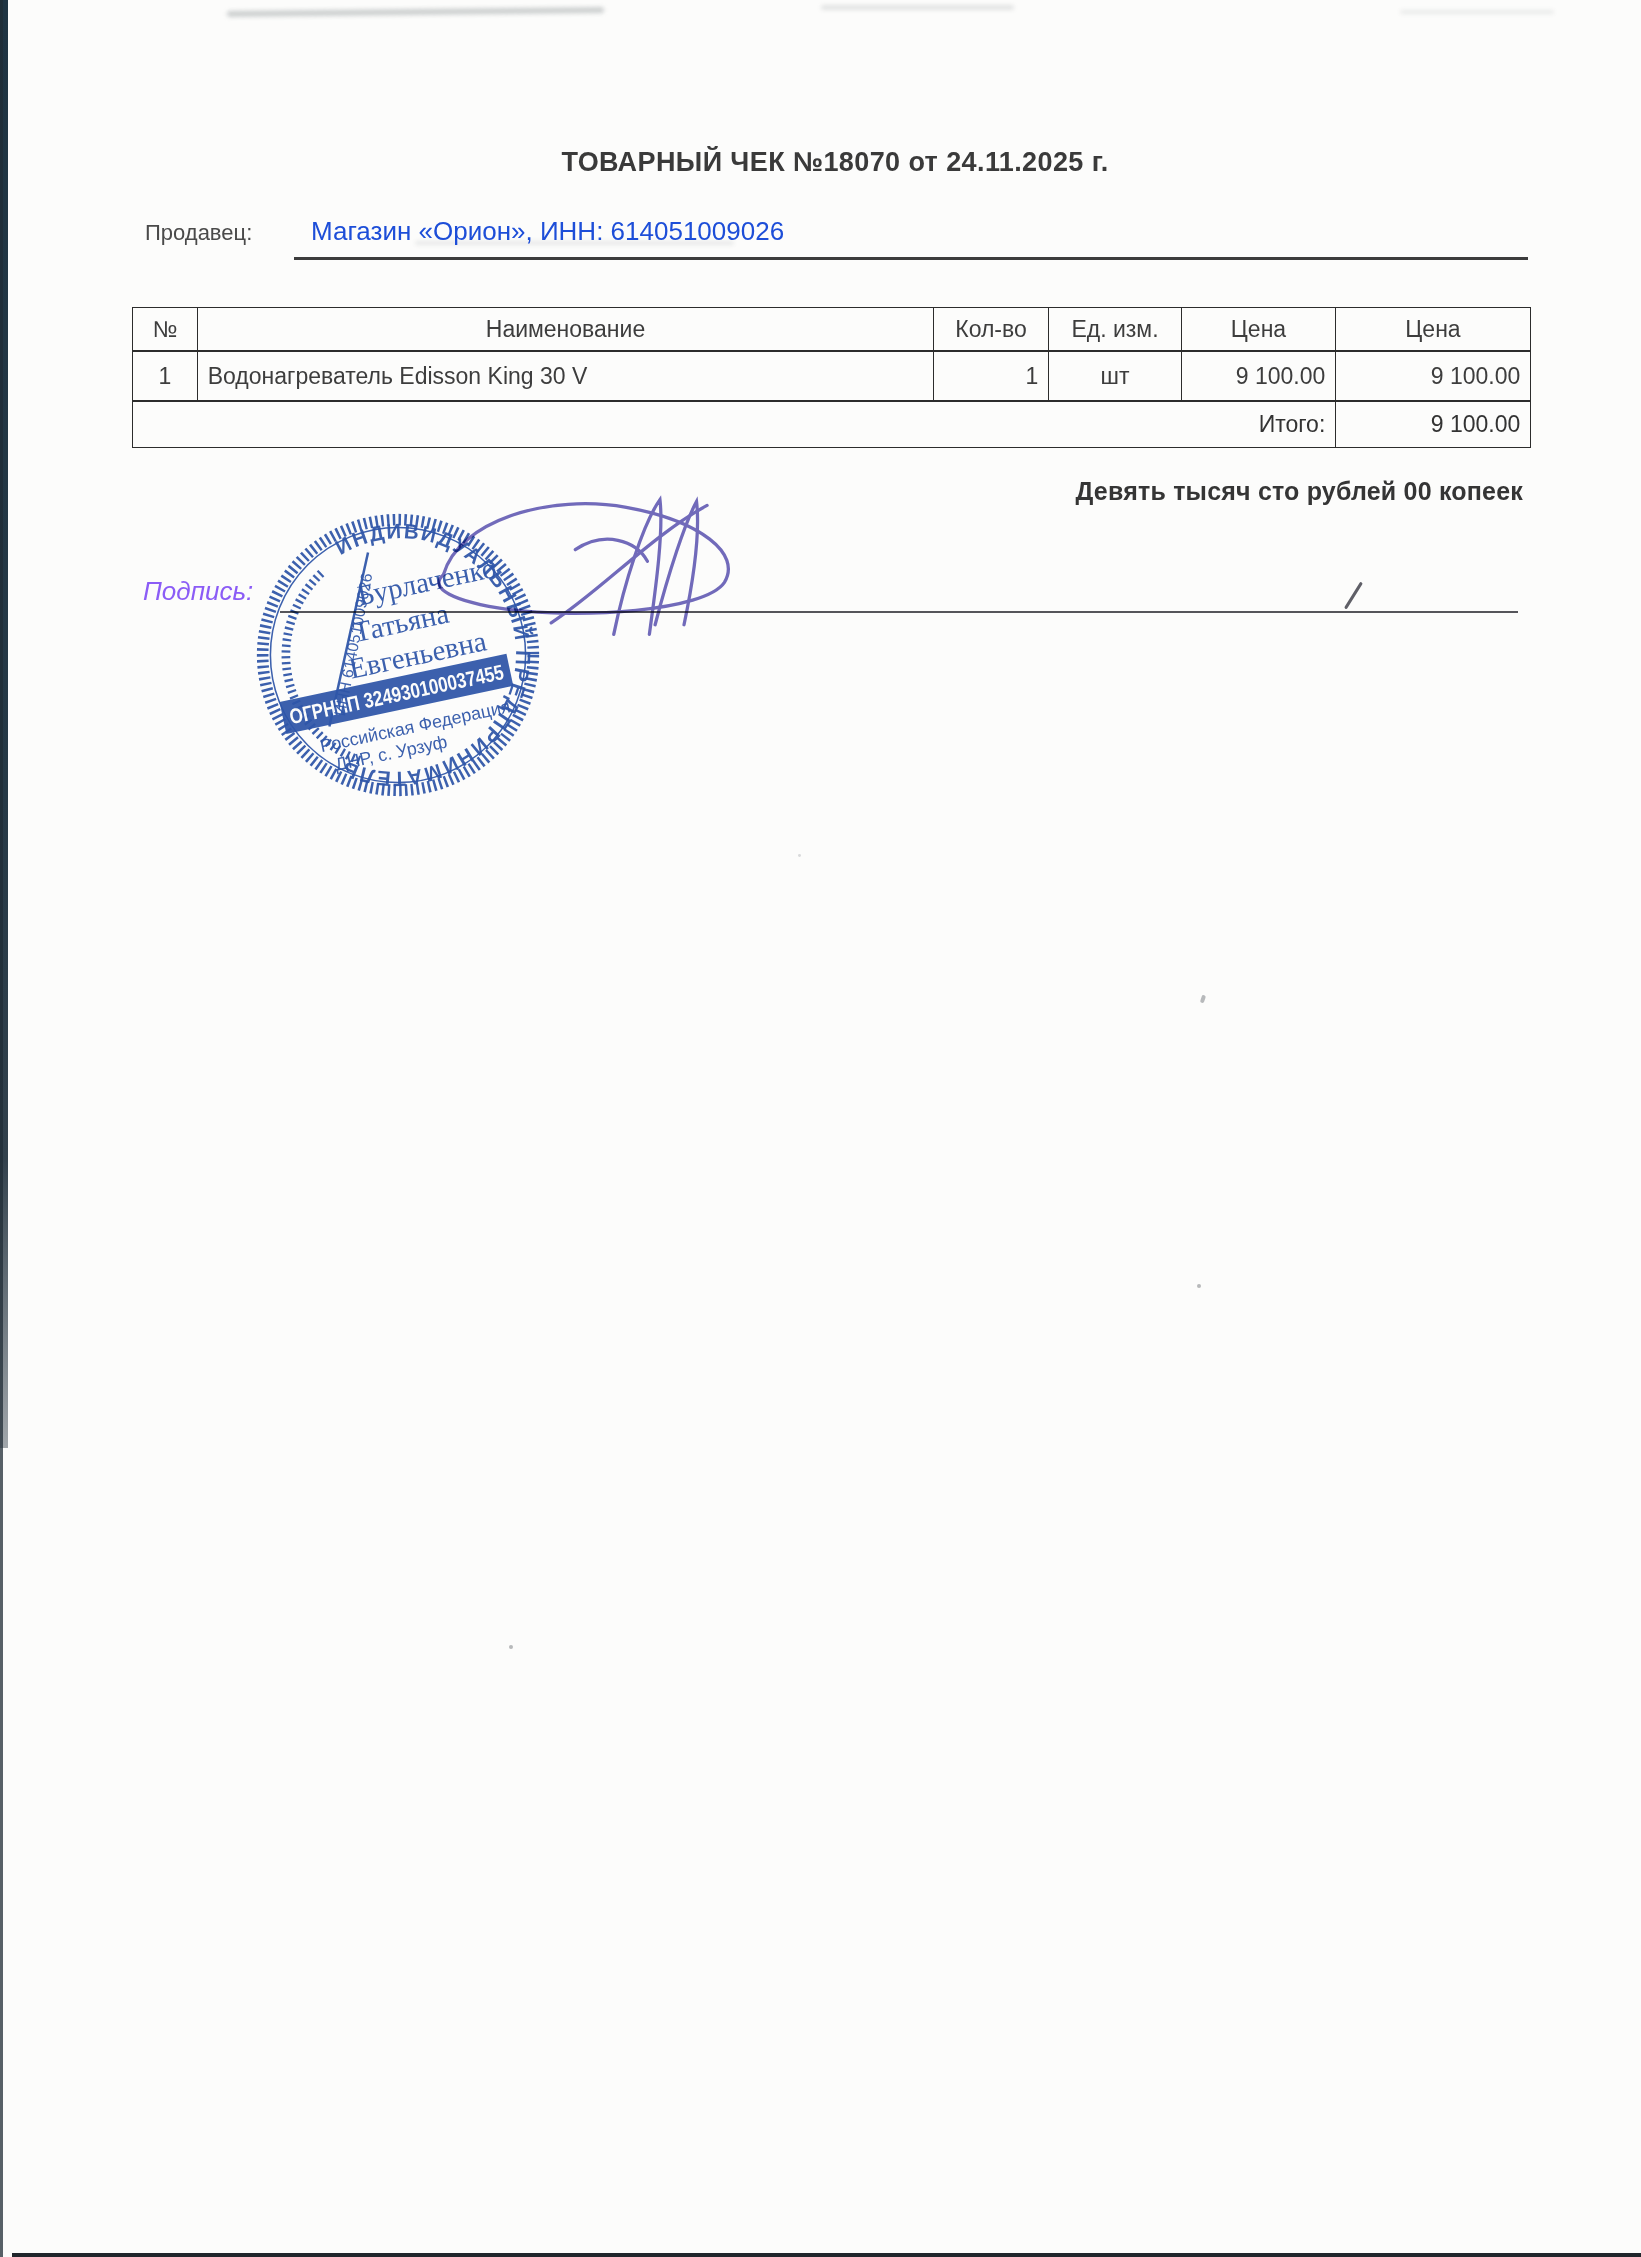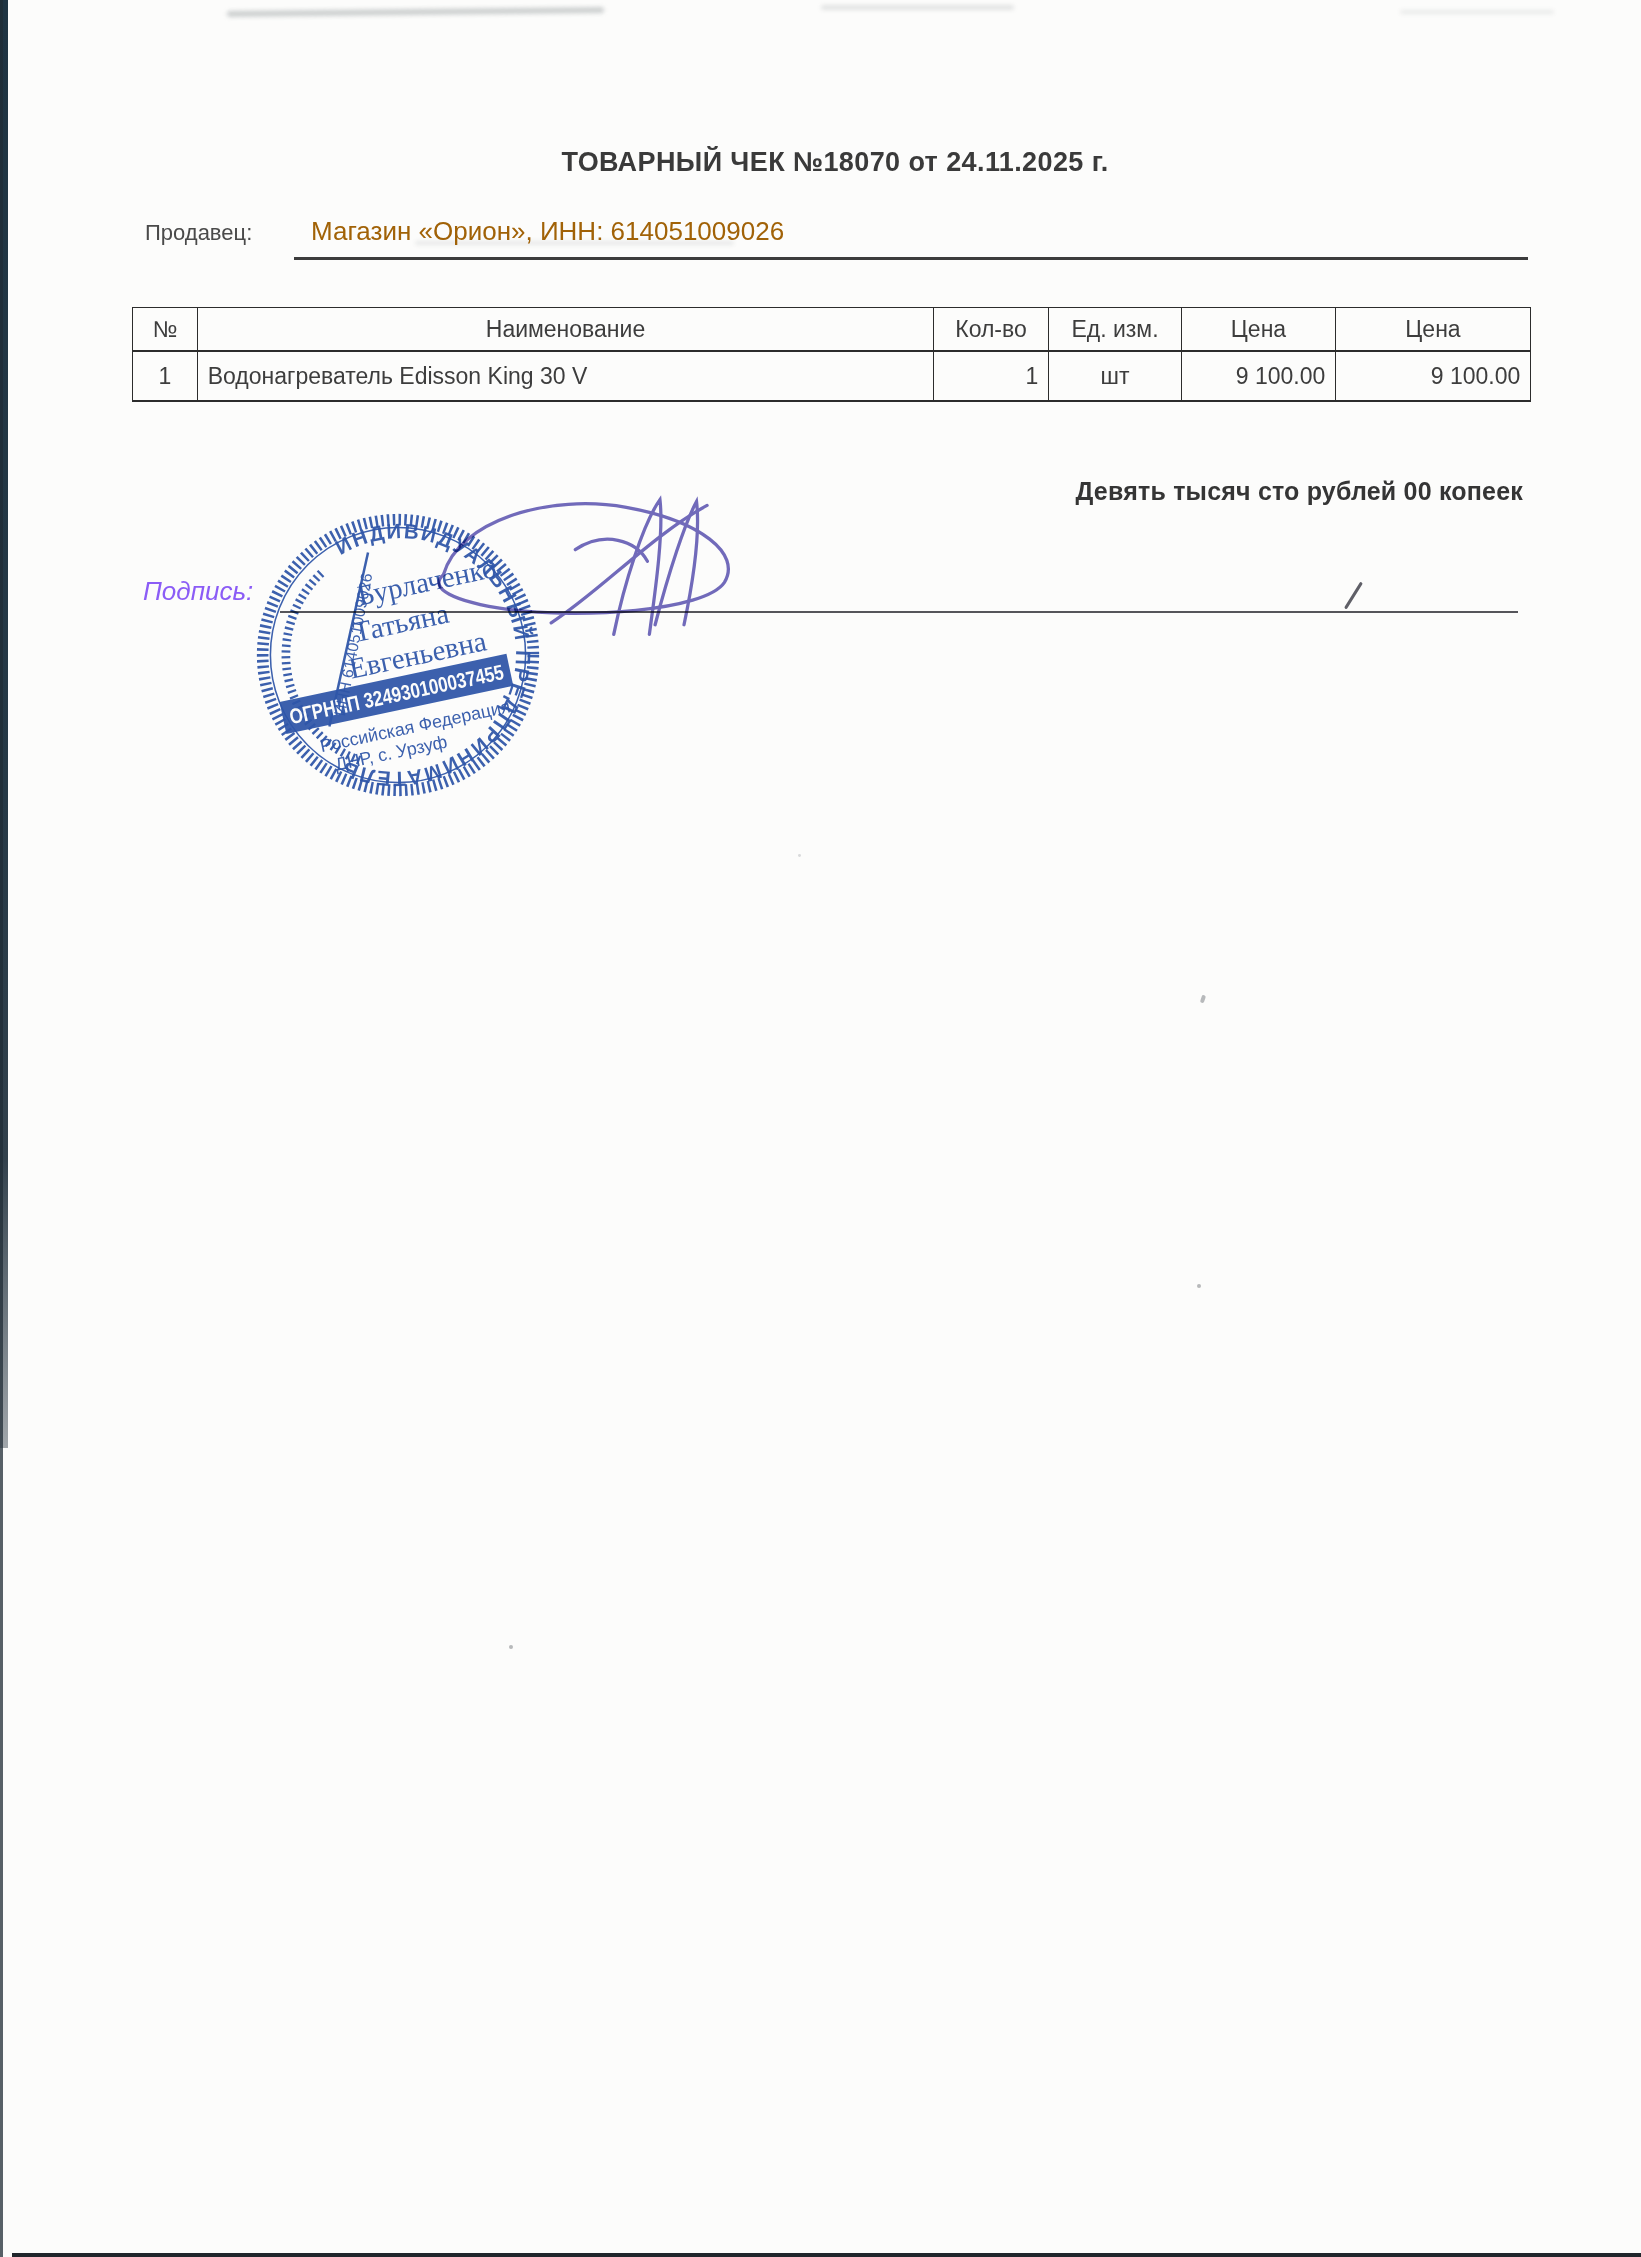--- a/index.html
+++ b/index.html
@@ -27,21 +27,21 @@
   .sp3{left:1197px;top:1284px;width:3.9px;height:3.9px;}
   .sp4{left:798px;top:854px;width:2.9px;height:2.9px;opacity:.5;}
 
   
   .title{
     position:absolute;left:0;top:147px;width:1670px;
     text-align:center;font-size:27px;font-weight:bold;color:#3a3a3a;
     letter-spacing:0.4px;
   }
   .seller-label{position:absolute;left:145px;top:220px;font-size:22px;color:#4a4a4a;}
-  .seller-value{position:absolute;left:311px;top:216px;font-size:26px;color:#a16207;}
+  .seller-value{position:absolute;left:311px;top:216px;font-size:26px;color:#1d4ed8;}
   .seller-line{position:absolute;left:294px;top:257px;width:1234px;height:2.9px;background:#3c3c3c;}
 
   
   table.items{
     position:absolute;left:132px;top:307px;width:1397px;
     border-collapse:collapse;table-layout:fixed;
     font-size:23px;color:#3d3d3d;
   }
   table.items td,table.items th{border:1.9px solid #2c2c2c;padding:0 9.7px;font-weight:normal;}
   table.items th{height:42px;text-align:center;border-bottom-width:2.9px;}
@@ -113,20 +113,24 @@
     <th>Цена</th>
   </tr>
   <tr class="item-row">
     <td class="ta-c">1</td>
     <td class="ta-l">Водонагреватель Edisson King 30 V</td>
     <td class="ta-r">1</td>
     <td class="ta-c">шт</td>
     <td class="ta-r">9 100.00</td>
     <td class="ta-r">9 100.00</td>
   </tr>
+  <tr class="total-row">
+    <td colspan="5" class="ta-r total-cell">Итого:</td>
+    <td class="ta-r sum-strong">9 100.00</td>
+  </tr>
 </tbody>
   </table>
 
 <div class="amount-words">Девять тысяч сто рублей 00 копеек</div>
 
 <div class="sign-label">Подпись:</div>
 <div class="sign-line"></div>
 <div class="sign-tick"></div>
 
 <svg class="stamp" viewBox="0 0 300 300">

